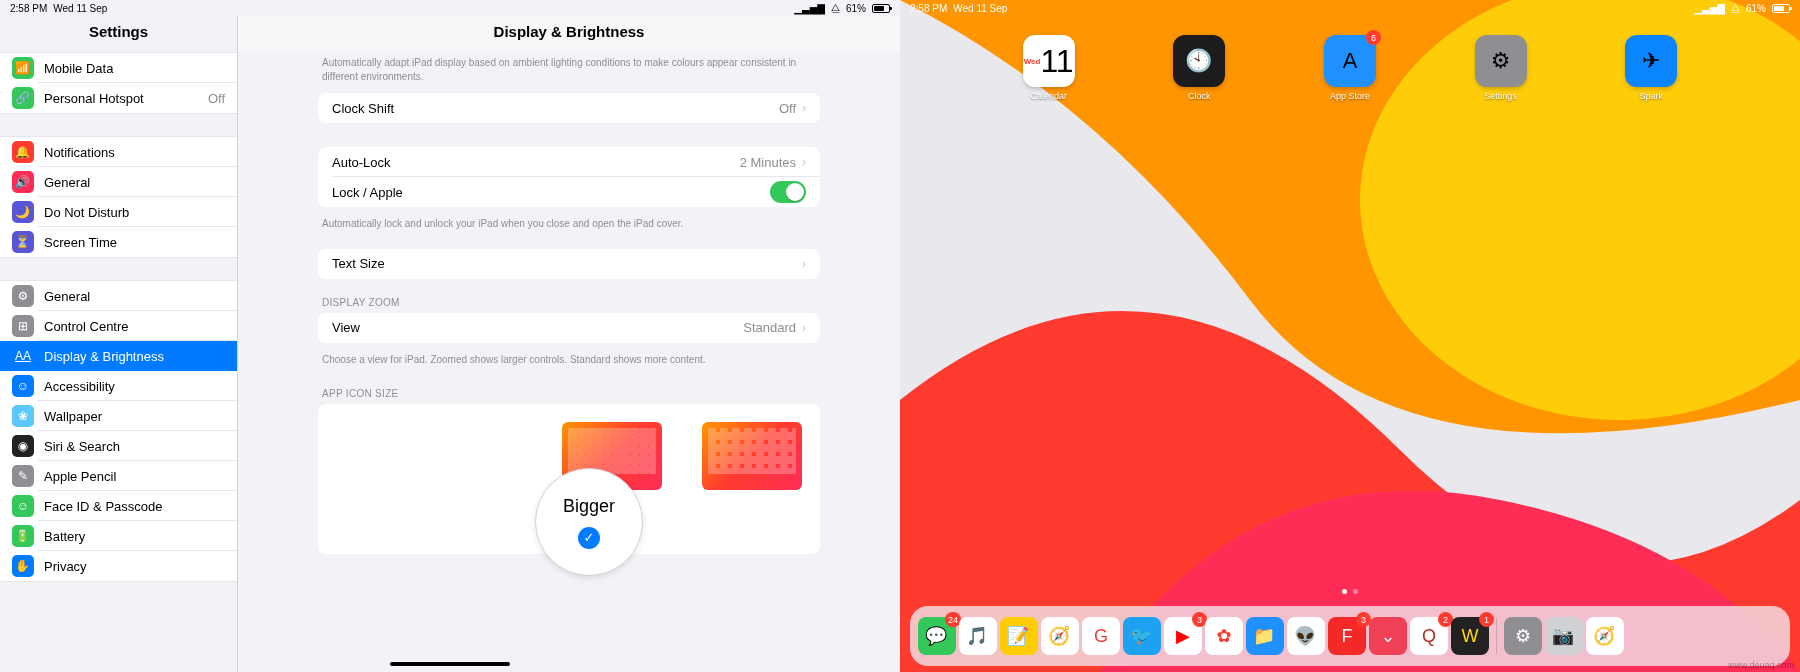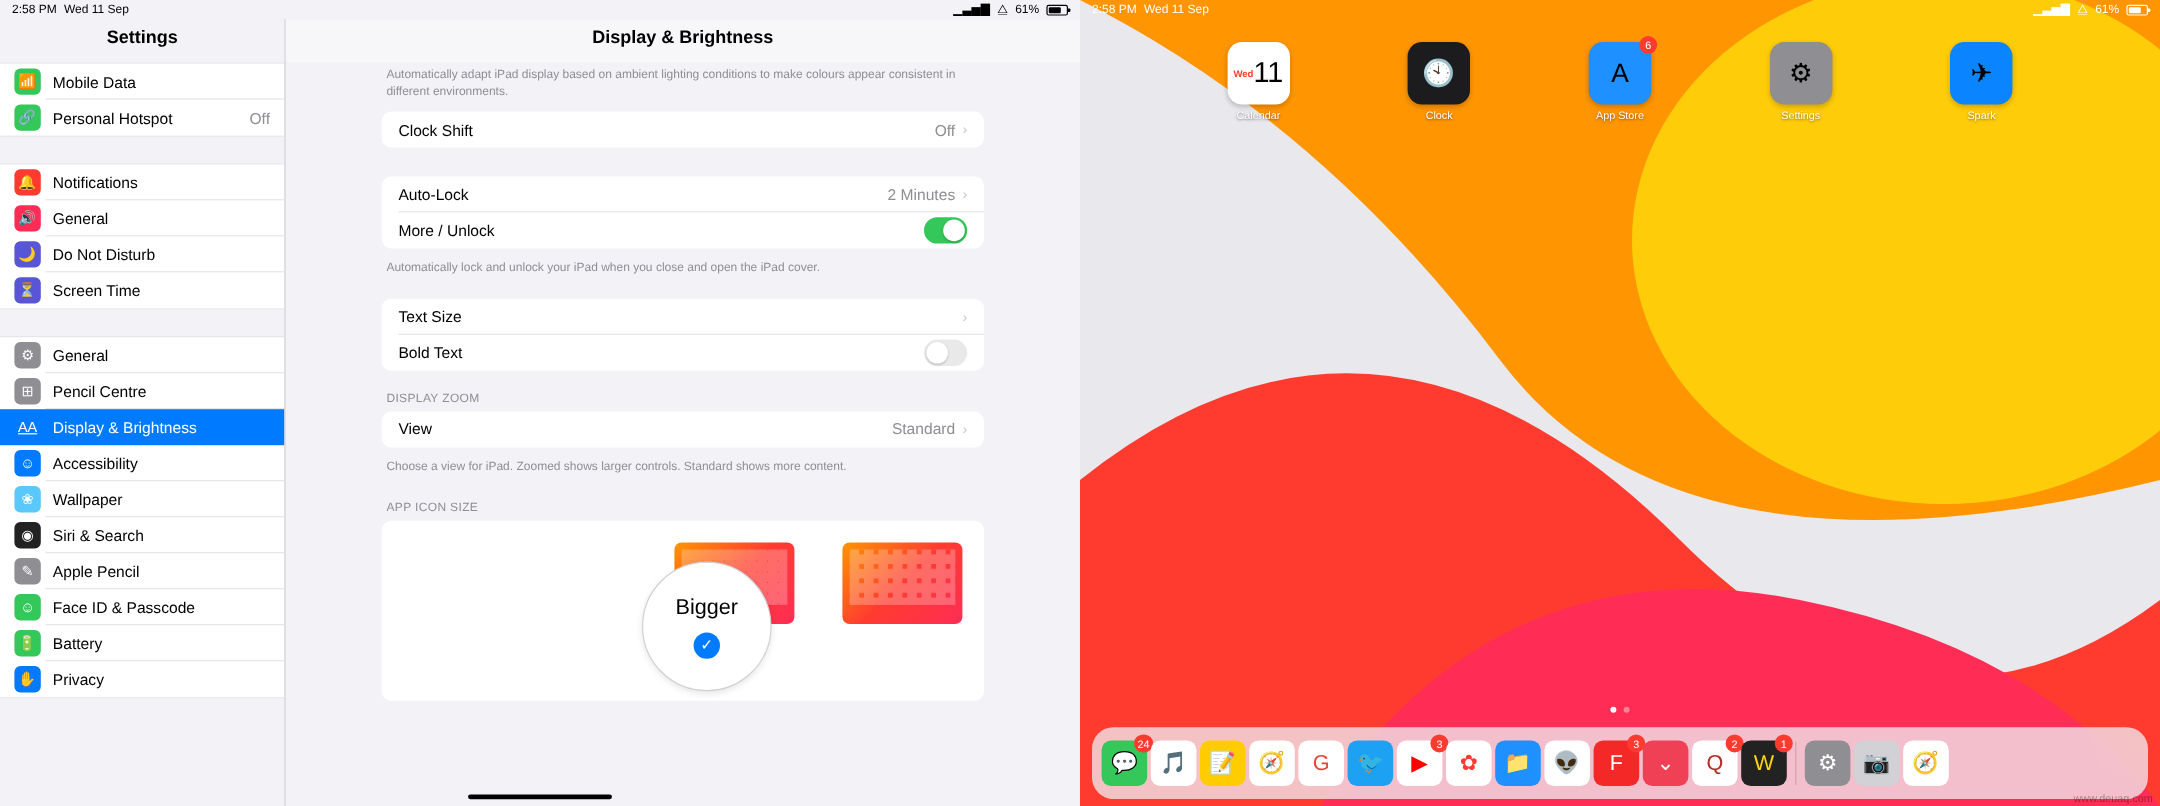--- a/index.html
+++ b/index.html
@@ -50,21 +50,21 @@
 .homebar{position:absolute;bottom:6px;left:50%;transform:translateX(-50%);width:120px;height:4px;background:#000;border-radius:2px;}
 
 .wallpaper{position:absolute;inset:0;}
 .wallpaper svg{width:100%;height:100%;}
 .home-icons{position:absolute;top:35px;left:0;right:0;display:flex;justify-content:space-evenly;padding:0 30px;}
 .app{display:flex;flex-direction:column;align-items:center;gap:4px;width:64px;}
 .app-icon{width:52px;height:52px;border-radius:12px;background:#fff;display:flex;align-items:center;justify-content:center;font-size:22px;position:relative;box-shadow:0 2px 4px rgba(0,0,0,.2);}
 .app-label{font-size:9px;color:#fff;text-shadow:0 1px 2px rgba(0,0,0,.5);text-align:right;}
 .badge{position:absolute;top:-5px;right:-5px;background:#ff3b30;color:#fff;font-size:9px;border-radius:8px;min-width:15px;height:15px;display:flex;align-items:center;justify-content:center;padding:0 3px;}
 .cal-icon{flex-direction:row;font-size:9px;}
-.cal-icon .d{font-size:24px;font-weight:300;line-height:1;}
+.cal-icon .d{font-size:32px;font-weight:300;line-height:1;}
 .cal-icon .w{color:#ff3b30;font-size:8px;font-weight:600;}
 .dots{position:absolute;bottom:78px;left:50%;transform:translateX(-50%);display:flex;gap:6px;}
 .dot{width:5px;height:5px;border-radius:50%;background:rgba(255,255,255,.4);}
 .dot.active{background:#fff;}
 .dock{position:absolute;bottom:6px;left:10px;right:10px;height:60px;background:rgba(240,240,245,.75);backdrop-filter:blur(20px);border-radius:18px;display:flex;align-items:center;padding:0 8px;gap:3px;}
 .dock-icon{width:38px;height:38px;border-radius:8px;display:flex;align-items:center;justify-content:center;font-size:18px;color:#fff;position:relative;flex-shrink:0;}
 .dock-sep{width:1px;height:36px;background:rgba(0,0,0,.15);margin:0 4px;}
 .watermark{position:absolute;bottom:2px;right:6px;font-size:9px;color:rgba(0,0,0,.35);z-index:20;}
 </style>
 </head>
@@ -119,21 +119,21 @@
             <span>Screen Time</span>
           </div>
         </div>
       <div class="menu-group" id="g3">
           <div class="menu-item">
             <div class="icon" style="background: rgb(142, 142, 147);">⚙︎</div>
             <span>General</span>
           </div>
           <div class="menu-item">
             <div class="icon" style="background: rgb(142, 142, 147);">⊞</div>
-            <span>Pencil Centre</span>
+            <span>Control Centre</span>
           </div>
           <div class="menu-item selected">
             <div class="icon" style="background: rgb(0, 122, 255); text-decoration: underline;">AA</div>
             <span>Display &amp; Brightness</span>
           </div>
           <div class="menu-item">
             <div class="icon" style="background: rgb(0, 122, 255);">☺</div>
             <span>Accessibility</span>
           </div>
           <div class="menu-item">
@@ -174,33 +174,29 @@
           </div>
         </div>
         <div style="height:18px"></div>
         <div class="row-group">
           <div class="row">
             <span>Auto-Lock</span>
             <span class="value">2 Minutes</span>
             <span class="chevron">›</span>
           </div>
           <div class="row">
-            <span>More / Unlock</span>
+            <span>Lock / Apple</span>
             <span class="toggle on"></span>
           </div>
         </div>
         <div class="caption">Automatically lock and unlock your iPad when you close and open the iPad cover.</div>
         <div class="row-group" style="margin-top:8px;">
           <div class="row">
             <span>Text Size</span>
             <span class="chevron" style="margin-left:auto">›</span>
-          </div>
-          <div class="row">
-            <span>Bold Text</span>
-            <span class="toggle"></span>
           </div>
         </div>
         <div class="section-header">DISPLAY ZOOM</div>
         <div class="row-group">
           <div class="row">
             <span>View</span>
             <span class="value">Standard</span>
             <span class="chevron">›</span>
           </div>
         </div>

